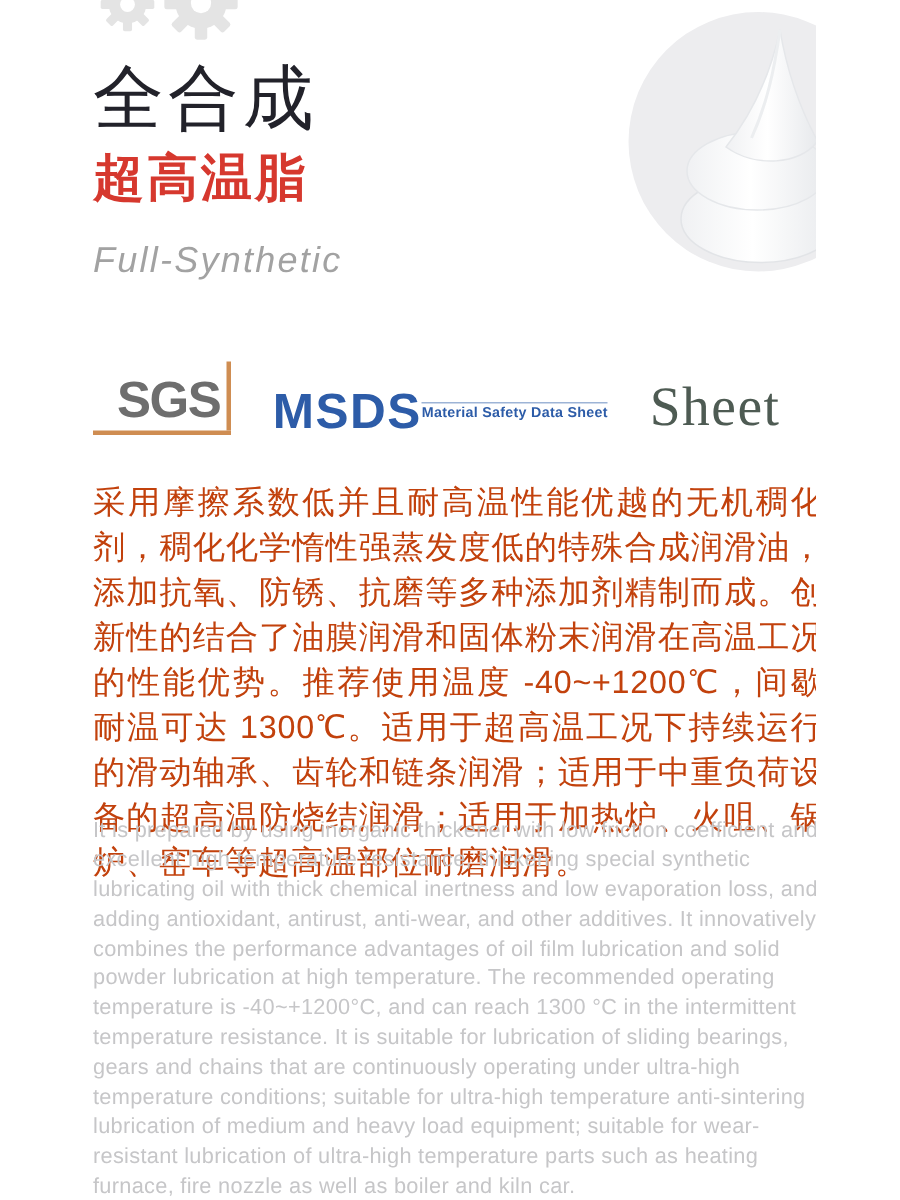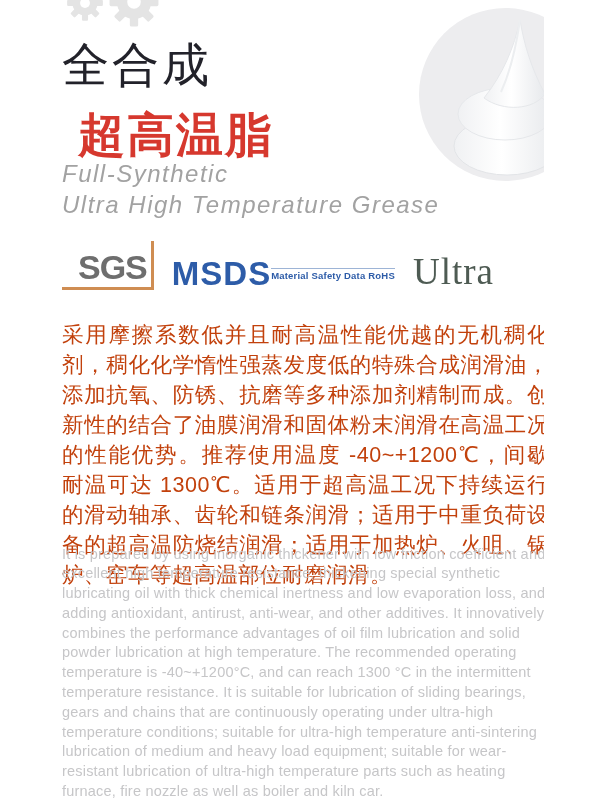--- a/index.html
+++ b/index.html
@@ -17,32 +17,32 @@
     position:absolute; left:419px; top:8px; width:173px; height:173px;
     border-radius:50%; background:#ededef; overflow:hidden;
   }
 
   .title-block { position:absolute; left:62px; top:38px; }
   .title-cn-1 {
     font-size:47px; line-height:54px; letter-spacing:3px;
     color:#22222a; font-weight:500; margin:0;
   }
   .title-cn-2 {
-    font-size:47px; line-height:54px; letter-spacing:2px;
-    color:#d6382e; font-weight:700; margin:16px;
+    font-size:34px; line-height:54px; letter-spacing:2px;
+    color:#d6382e; font-weight:700; margin:0;
   }
   .subtitle-block {
     position:absolute; left:62px; top:158px;
     font-style:italic; font-size:24px; line-height:31px;
     letter-spacing:1.5px; color:#a2a2a2;
   }
 
   .cert-row {
     position:absolute; left:62px; top:238px; height:52px;
-    display:flex; align-items:flex-end; gap:18px;
+    display:flex; align-items:flex-end; gap:28px;
   }
   .cert-sgs {
     position:relative; padding:0 7px 3px 16px;
     border-bottom:3px solid #cf8d52;
   }
   .cert-sgs::after {
     content:""; position:absolute; right:0; bottom:0;
     width:3px; height:46px; background:#cf8d52;
   }
   .cert-sgs .sgs-text {
@@ -128,33 +128,32 @@
     </svg>
   </div>
 
   <div class="title-block">
     <h1 class="title-cn-1">全合成</h1>
     <h1 class="title-cn-2">超高温脂</h1>
   </div>
 
   <div class="subtitle-block">
     <div>Full-Synthetic</div>
-    <div>Ultra High Temperature Grease</div>
   </div>
 
   <div class="cert-row">
     <div class="cert-sgs">
       <span class="sgs-text">SGS</span>
     </div>
     <div class="cert-msds">
       <span class="msds-text">MSDS</span>
-      <span class="msds-sub">Material Safety Data RoHS</span>
+      <span class="msds-sub">Material Safety Data Sheet</span>
     </div>
     <div class="cert-rohs">
-      <span class="rohs-text">Ultra</span>
+      <span class="rohs-text">Sheet</span>
     </div>
   </div>
 
   <p class="desc-cn">采用摩擦系数低并且耐高温性能优越的无机稠化剂，稠化化学惰性强蒸发度低的特殊合成润滑油，添加抗氧、防锈、抗磨等多种添加剂精制而成。创新性的结合了油膜润滑和固体粉末润滑在高温工况的性能优势。推荐使用温度 -40~+1200℃，间歇耐温可达 1300℃。适用于超高温工况下持续运行的滑动轴承、齿轮和链条润滑；适用于中重负荷设备的超高温防烧结润滑；适用于加热炉、火咀、锅炉、窑车等超高温部位耐磨润滑。</p>
 
   <p class="desc-en">It is prepared by using inorganic thickener with low friction coefficient and excellent high temperature resistance, thickening special synthetic lubricating oil with thick chemical inertness and low evaporation loss, and adding antioxidant, antirust, anti-wear, and other additives. It innovatively combines the performance advantages of oil film lubrication and solid powder lubrication at high temperature. The recommended operating temperature is -40~+1200°C, and can reach 1300 °C in the intermittent temperature resistance. It is suitable for lubrication of sliding bearings, gears and chains that are continuously operating under ultra-high temperature conditions; suitable for ultra-high temperature anti-sintering lubrication of medium and heavy load equipment; suitable for wear-resistant lubrication of ultra-high temperature parts such as heating furnace, fire nozzle as well as boiler and kiln car.</p>
 
 </div>
 
 </body></html>

